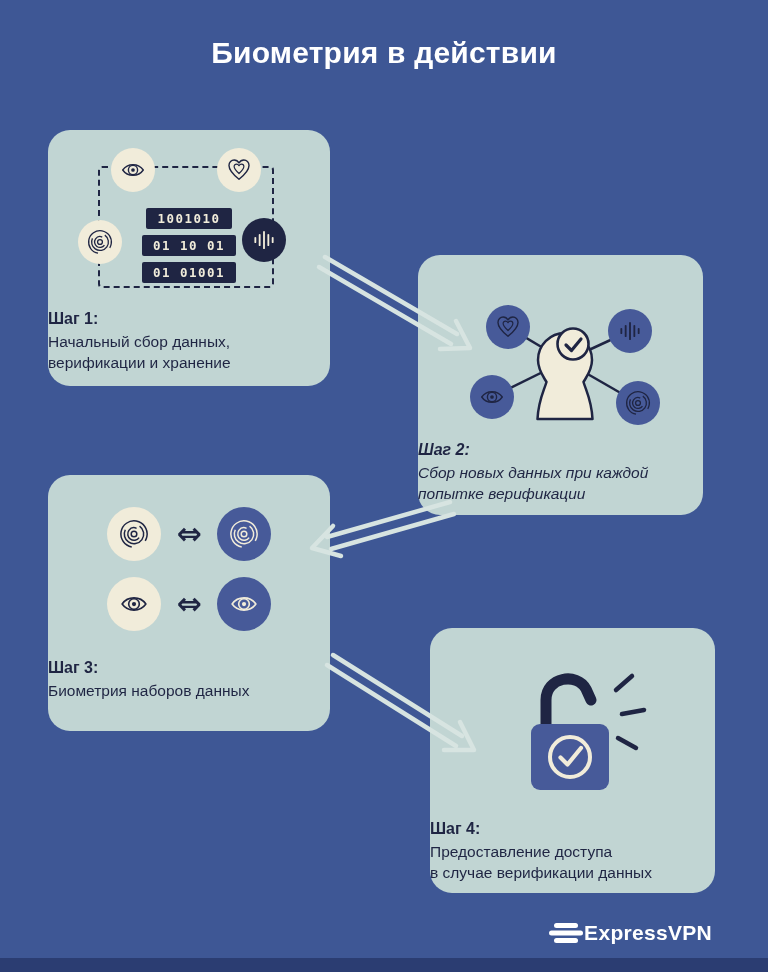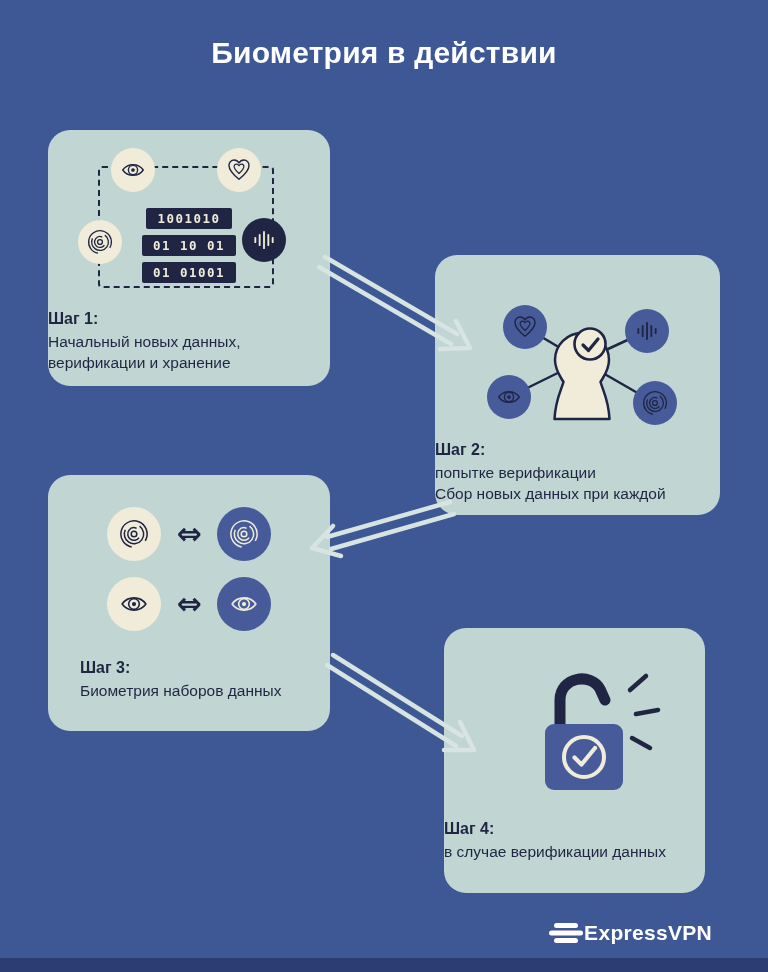--- a/index.html
+++ b/index.html
@@ -3,28 +3,28 @@
 <meta charset="utf-8">
 <style>
   html,body{margin:0;padding:0;background:#3E5795;}
   .page{position:relative;width:768px;height:972px;background:#3E5795;overflow:hidden;
         font-family:"Liberation Sans",sans-serif;}
   .title{position:absolute;top:36px;left:0;width:100%;text-align:center;color:#ffffff;
          font-size:30px;font-weight:700;letter-spacing:.2px;}
 
   .card{position:absolute;background:#C1D5D3;border-radius:22px;}
   .card1{left:48px;top:130px;width:282px;height:256px;}
-  .card2{left:435px;top:255px;width:285px;height:260px;}
+  .card2{left:418px;top:255px;width:285px;height:260px;font-style:italic;}
   .card3{left:48px;top:475px;width:282px;height:256px;}
-  .card4{left:444px;top:628px;width:261px;height:265px;}
+  .card4{left:430px;top:628px;width:285px;height:265px;}
 
   .steptext{position:absolute;left:0;width:100%;text-align:left;color:#1F2543;}
   .card1 .steptext{top:180px;}
   .card2 .steptext{top:186px;}
-  .card3 .steptext{top:184px;padding-left:32px;}
+  .card3 .steptext{top:184px;}
   .card4 .steptext{top:192px;}
   .step-label{font-size:16px;font-weight:700;margin-bottom:3px;}
   .step-line{font-size:15.5px;line-height:21px;}
 
   .c1-graphic{position:absolute;inset:0 0 auto 0;height:175px;}
   .dashed-frame{position:absolute;left:50px;top:36px;width:172px;height:118px;
                 border:2px dashed #1F2543;border-radius:4px;}
   .circle{position:absolute;border-radius:50%;display:flex;align-items:center;justify-content:center;}
   .cream{background:#F1ECDA;}
   .bluec{background:#475A99;}
@@ -111,21 +111,21 @@
           </svg>
       </div>
       <div class="pills">
         <div class="pill">1001010</div>
         <div class="pill">01 10 01</div>
         <div class="pill">01 01001</div>
       </div>
     </div>
     <div class="steptext">
       <div class="step-label">Шаг 1:</div>
-      <div class="step-line">Начальный новых данных,</div>
+      <div class="step-line">Начальный сбор данных,</div>
       <div class="step-line">верификации и хранение</div>
     </div>
   </div>
 
   <div class="card card2">
     <svg class="c2-graphic" width="285" height="178" viewBox="0 0 285 178">
       <g stroke="#1F2543" stroke-width="2.5">
         <line x1="147" y1="92" x2="90" y2="58"></line>
         <line x1="147" y1="92" x2="212" y2="62"></line>
         <line x1="147" y1="92" x2="74" y2="128"></line>
@@ -140,22 +140,22 @@
         <circle cx="212" cy="62" r="22" fill="#475A99"></circle>
         <use href="#i-voice" x="199" y="49" width="26" height="26" color="#1F2543"></use>
         <circle cx="74" cy="128" r="22" fill="#475A99"></circle>
         <use href="#i-eye" x="61" y="115" width="26" height="26" color="#1F2543"></use>
         <circle cx="220" cy="134" r="22" fill="#475A99"></circle>
         <use href="#i-fp" x="207" y="121" width="26" height="26" color="#1F2543"></use>
       </g>
     </svg>
     <div class="steptext">
       <div class="step-label">Шаг 2:</div>
+      <div class="step-line">Сбор новых данных при каждой</div>
       <div class="step-line">попытке верификации</div>
-      <div class="step-line">Сбор новых данных при каждой</div>
     </div>
   </div>
 
   <div class="card card3">
     <div class="c3-rows">
       <div class="c3-row">
         <div class="circle cream d54">
           <svg class="ic30" style="color:#1F2543">
               <use href="#i-fp"></use>
             </svg>
@@ -195,20 +195,21 @@
       <circle cx="140" cy="119" r="20" fill="none" stroke="#F1ECDA" stroke-width="4"></circle>
       <path d="M130.5 119.5 L137.5 126.5 L151 110" fill="none" stroke="#F1ECDA" stroke-width="4.2" stroke-linecap="round" stroke-linejoin="round"></path>
       <g stroke="#1F2543" stroke-width="4.5" stroke-linecap="round">
         <line x1="186" y1="52" x2="202" y2="38"></line>
         <line x1="192" y1="76" x2="214" y2="72"></line>
         <line x1="188" y1="100" x2="206" y2="110"></line>
       </g>
     </svg>
     <div class="steptext">
       <div class="step-label">Шаг 4:</div>
+      <div class="step-line">Предоставление доступа</div>
       <div class="step-line">в случае верификации данных</div>
     </div>
   </div>
 
   <svg class="arrows" width="768" height="972" viewBox="0 0 768 972">
     <g fill="none" stroke="#D7E4E1" stroke-width="4.5" stroke-linecap="round" stroke-linejoin="round">
       <g>
         <line x1="319" y1="267" x2="451" y2="344"></line>
         <line x1="325" y1="257" x2="457" y2="334"></line>
         <polyline points="440,349 470,348 456,321"></polyline>

